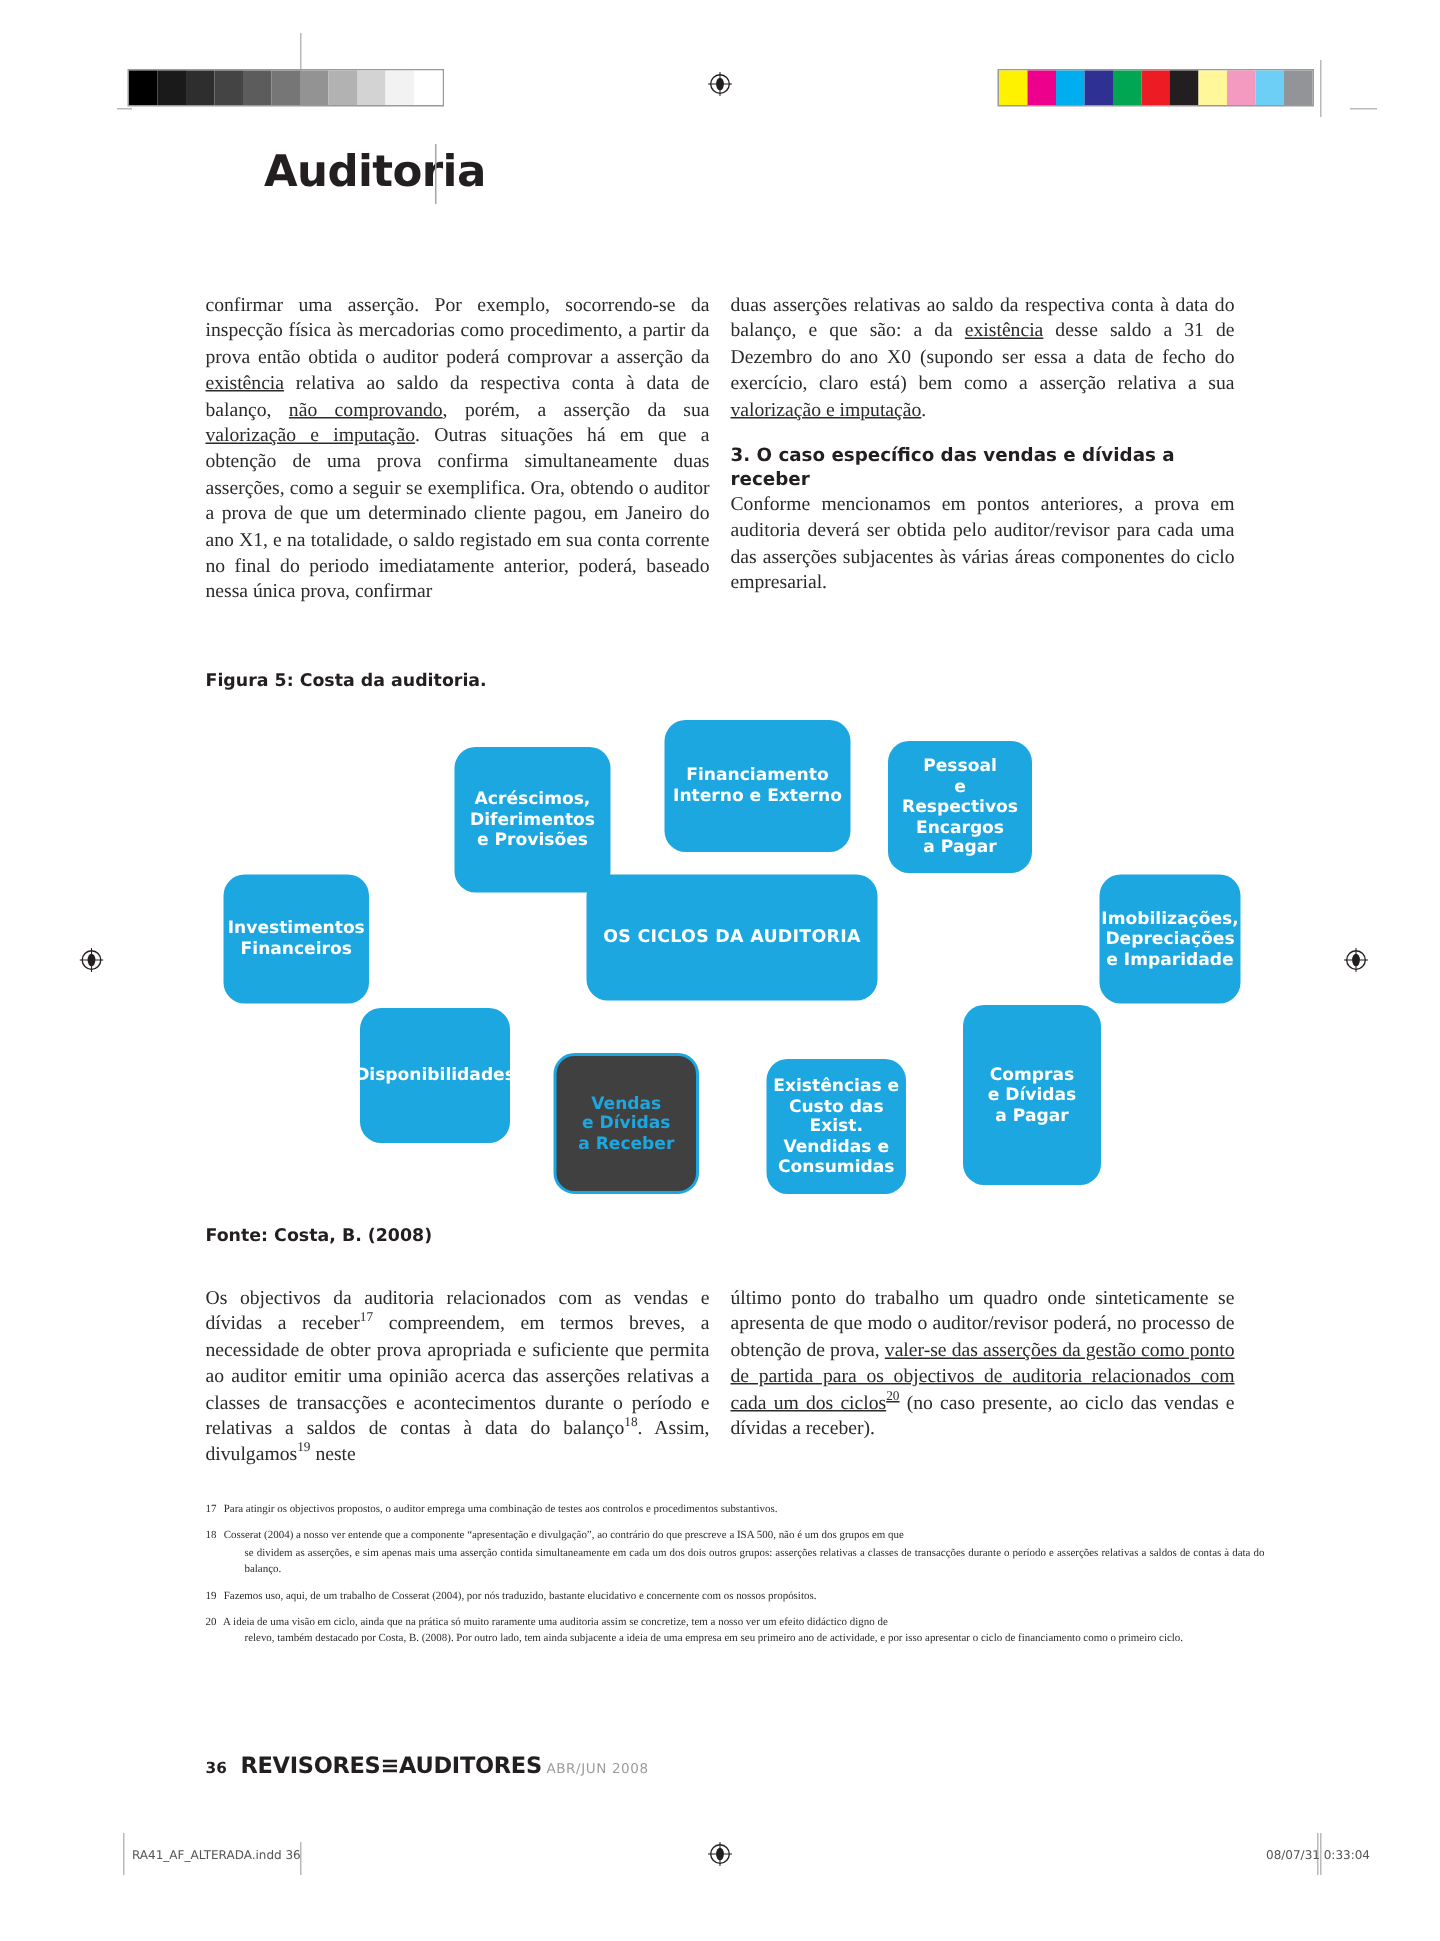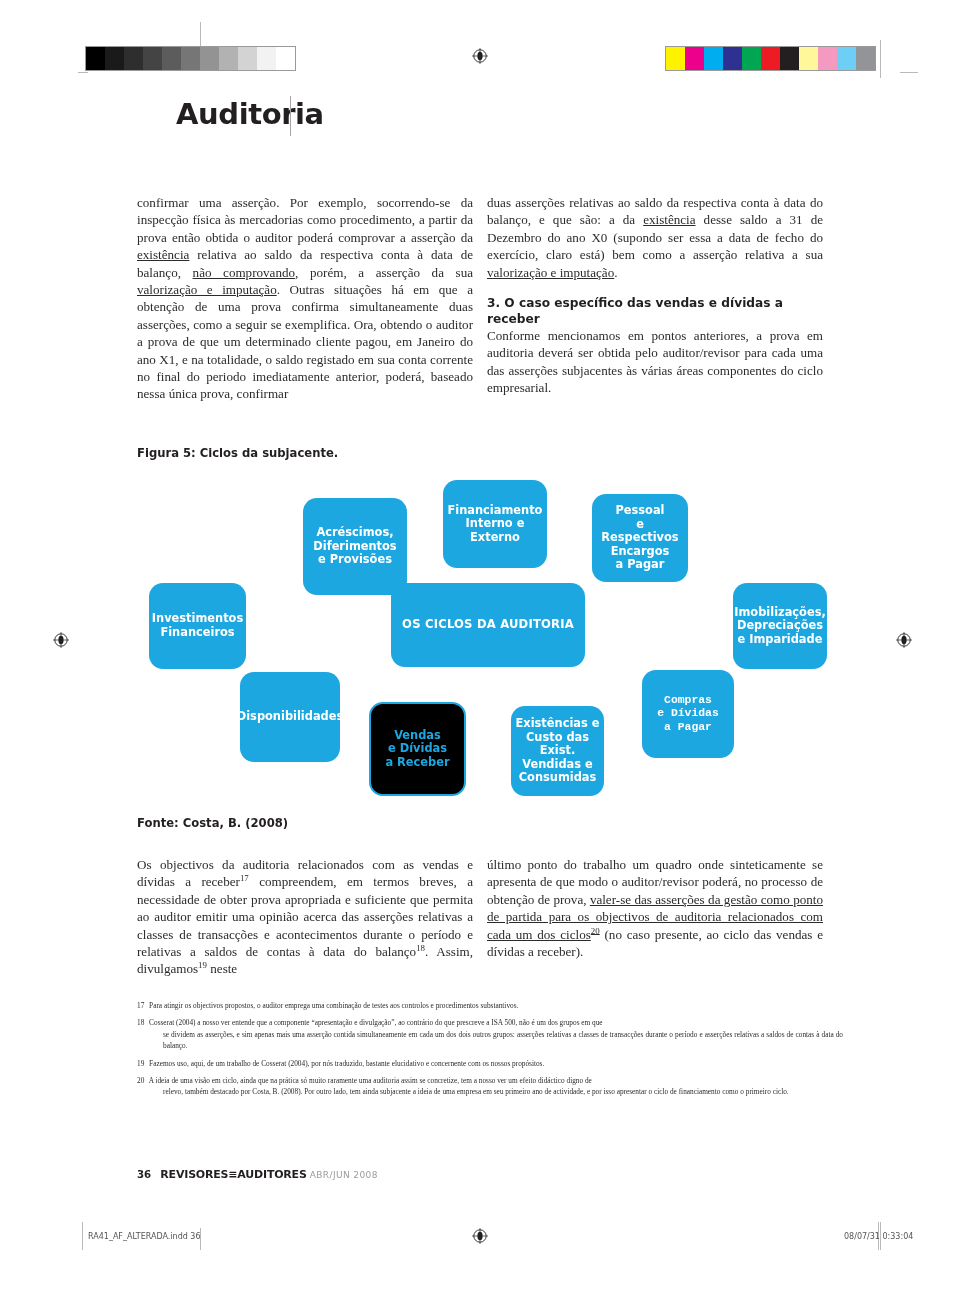--- a/index.html
+++ b/index.html
@@ -70,21 +70,21 @@
     color:#ffffff;
     font-family:"DejaVu Sans", sans-serif;
     font-weight:bold;
     font-size:11.4px;line-height:13.6px;
     display:flex;align-items:center;justify-content:center;
     text-align:center;
     box-sizing:border-box;
     padding:2px 4px;
   }
   .node.hollow{
-    background:#000000;border:2px solid #1CA7E0;color:#1CA7E0;
+    background:#404040;border:2px solid #1CA7E0;color:#1CA7E0;
   }
   .node.center{
     font-size:11.6px;letter-spacing:0.2px;
   }
 
   
   .footnotes{
     position:absolute;left:137px;top:1000px;width:706px;
     font-family:"Liberation Serif", serif;
     font-size:7.3px;line-height:11.6px;color:#2b2b2b;
@@ -94,21 +94,21 @@
   .footnotes .fn .num{margin-right:3px;}
   .footnotes .fn .cont{display:block;text-indent:0;padding-left:13px;}
 
   
   .pagefoot{
     position:absolute;left:137px;top:1168px;
     font-family:"DejaVu Sans", sans-serif;
     font-size:9.6px;color:#231f20;white-space:nowrap;
   }
   .pagefoot .pnum{font-weight:bold;font-size:10.2px;}
-  .pagefoot .mast{font-weight:bold;font-size:11px;letter-spacing:-0.2px;}
+  .pagefoot .mast{font-weight:bold;font-size:15px;letter-spacing:-0.2px;}
   .pagefoot .mastlight{font-weight:normal;color:#9b9b9b;font-size:9px;letter-spacing:0.4px;}
 
   .slugline{
     position:absolute;
     font-family:"DejaVu Sans", sans-serif;
     font-size:8px;color:#555;
   }
   #slug-left{left:88px;top:1232px;text-align:right;}
   #slug-right{left:812px;top:1232px;margin-left:32px;}
   .slug-rule{position:absolute;width:1px;height:28px;background:#b9b9b9;top:1222px;}
@@ -196,35 +196,35 @@
   </div>
 
   <div class="col" id="col-right-top">
     <p>
       <span>duas asserções relativas ao saldo da respectiva conta à data do balanço, e que são: a da </span><span class="u">existência</span><span> desse saldo a 31 de Dezembro do ano X0 (supondo ser essa a data de fecho do exercício, claro está) bem como a asserção relativa a sua </span><span class="u">valorização e imputação</span><span>.</span>
     </p>
     <p class="subhead">3. O caso específico das vendas e dívidas a receber</p>
     <p>Conforme mencionamos em pontos anteriores, a prova em auditoria deverá ser obtida pelo auditor/revisor para cada uma das asserções subjacentes às várias áreas componentes do ciclo empresarial.</p>
   </div>
 
-  <div class="figcap">Figura 5: Ciclos da subjacente.</div>
+  <div class="figcap">Figura 5: Costa da auditoria.</div>
 
   <div class="diagram">
     <div class="node" style="left:166px;top:18px;width:104px;height:97px;">Acréscimos,<br>Diferimentos<br>e Provisões</div>
-    <div class="node" style="left:306px;top:0px;width:104px;height:88px;">Financiamento<br>Interno e Externo</div>
+    <div class="node" style="left:306px;top:0px;width:124px;height:88px;">Financiamento<br>Interno e Externo</div>
     <div class="node" style="left:455px;top:14px;width:96px;height:88px;">Pessoal<br>e Respectivos<br>Encargos<br>a Pagar</div>
 
     <div class="node" style="left:12px;top:103px;width:97px;height:86px;">Investimentos<br>Financeiros</div>
     <div class="node center" style="left:254px;top:103px;width:194px;height:84px;">OS CICLOS DA AUDITORIA</div>
     <div class="node" style="left:596px;top:103px;width:94px;height:86px;">Imobilizações,<br>Depreciações<br>e Imparidade</div>
 
     <div class="node" style="left:103px;top:192px;width:100px;height:90px;">Disponibilidades</div>
     <div class="node hollow" style="left:232px;top:222px;width:97px;height:94px;">Vendas<br>e Dívidas<br>a Receber</div>
     <div class="node" style="left:374px;top:226px;width:93px;height:90px;">Existências e<br>Custo das Exist.<br>Vendidas e<br>Consumidas</div>
-    <div class="node" style="left:505px;top:190px;width:92px;height:88px;font-family:Liberation Mono, monospace;">Compras<br>e Dívidas<br>a Pagar</div>
+    <div class="node" style="left:505px;top:190px;width:92px;height:120px;">Compras<br>e Dívidas<br>a Pagar</div>
   </div>
 
   <div class="fonte">Fonte: Costa, B. (2008)</div>
 
   <div class="col" id="col-left-bottom">
     <p>
       <span>Os objectivos da auditoria relacionados com as vendas e dívidas a receber</span><sup>17</sup><span> compreendem, em termos breves, a necessidade de obter prova apropriada e suficiente que permita ao auditor emitir uma opinião acerca das asserções relativas a classes de transacções e acontecimentos durante o período e relativas a saldos de contas à data do balanço</span><sup>18</sup><span>. Assim, divulgamos</span><sup>19</sup><span> neste</span>
     </p>
   </div>
 

